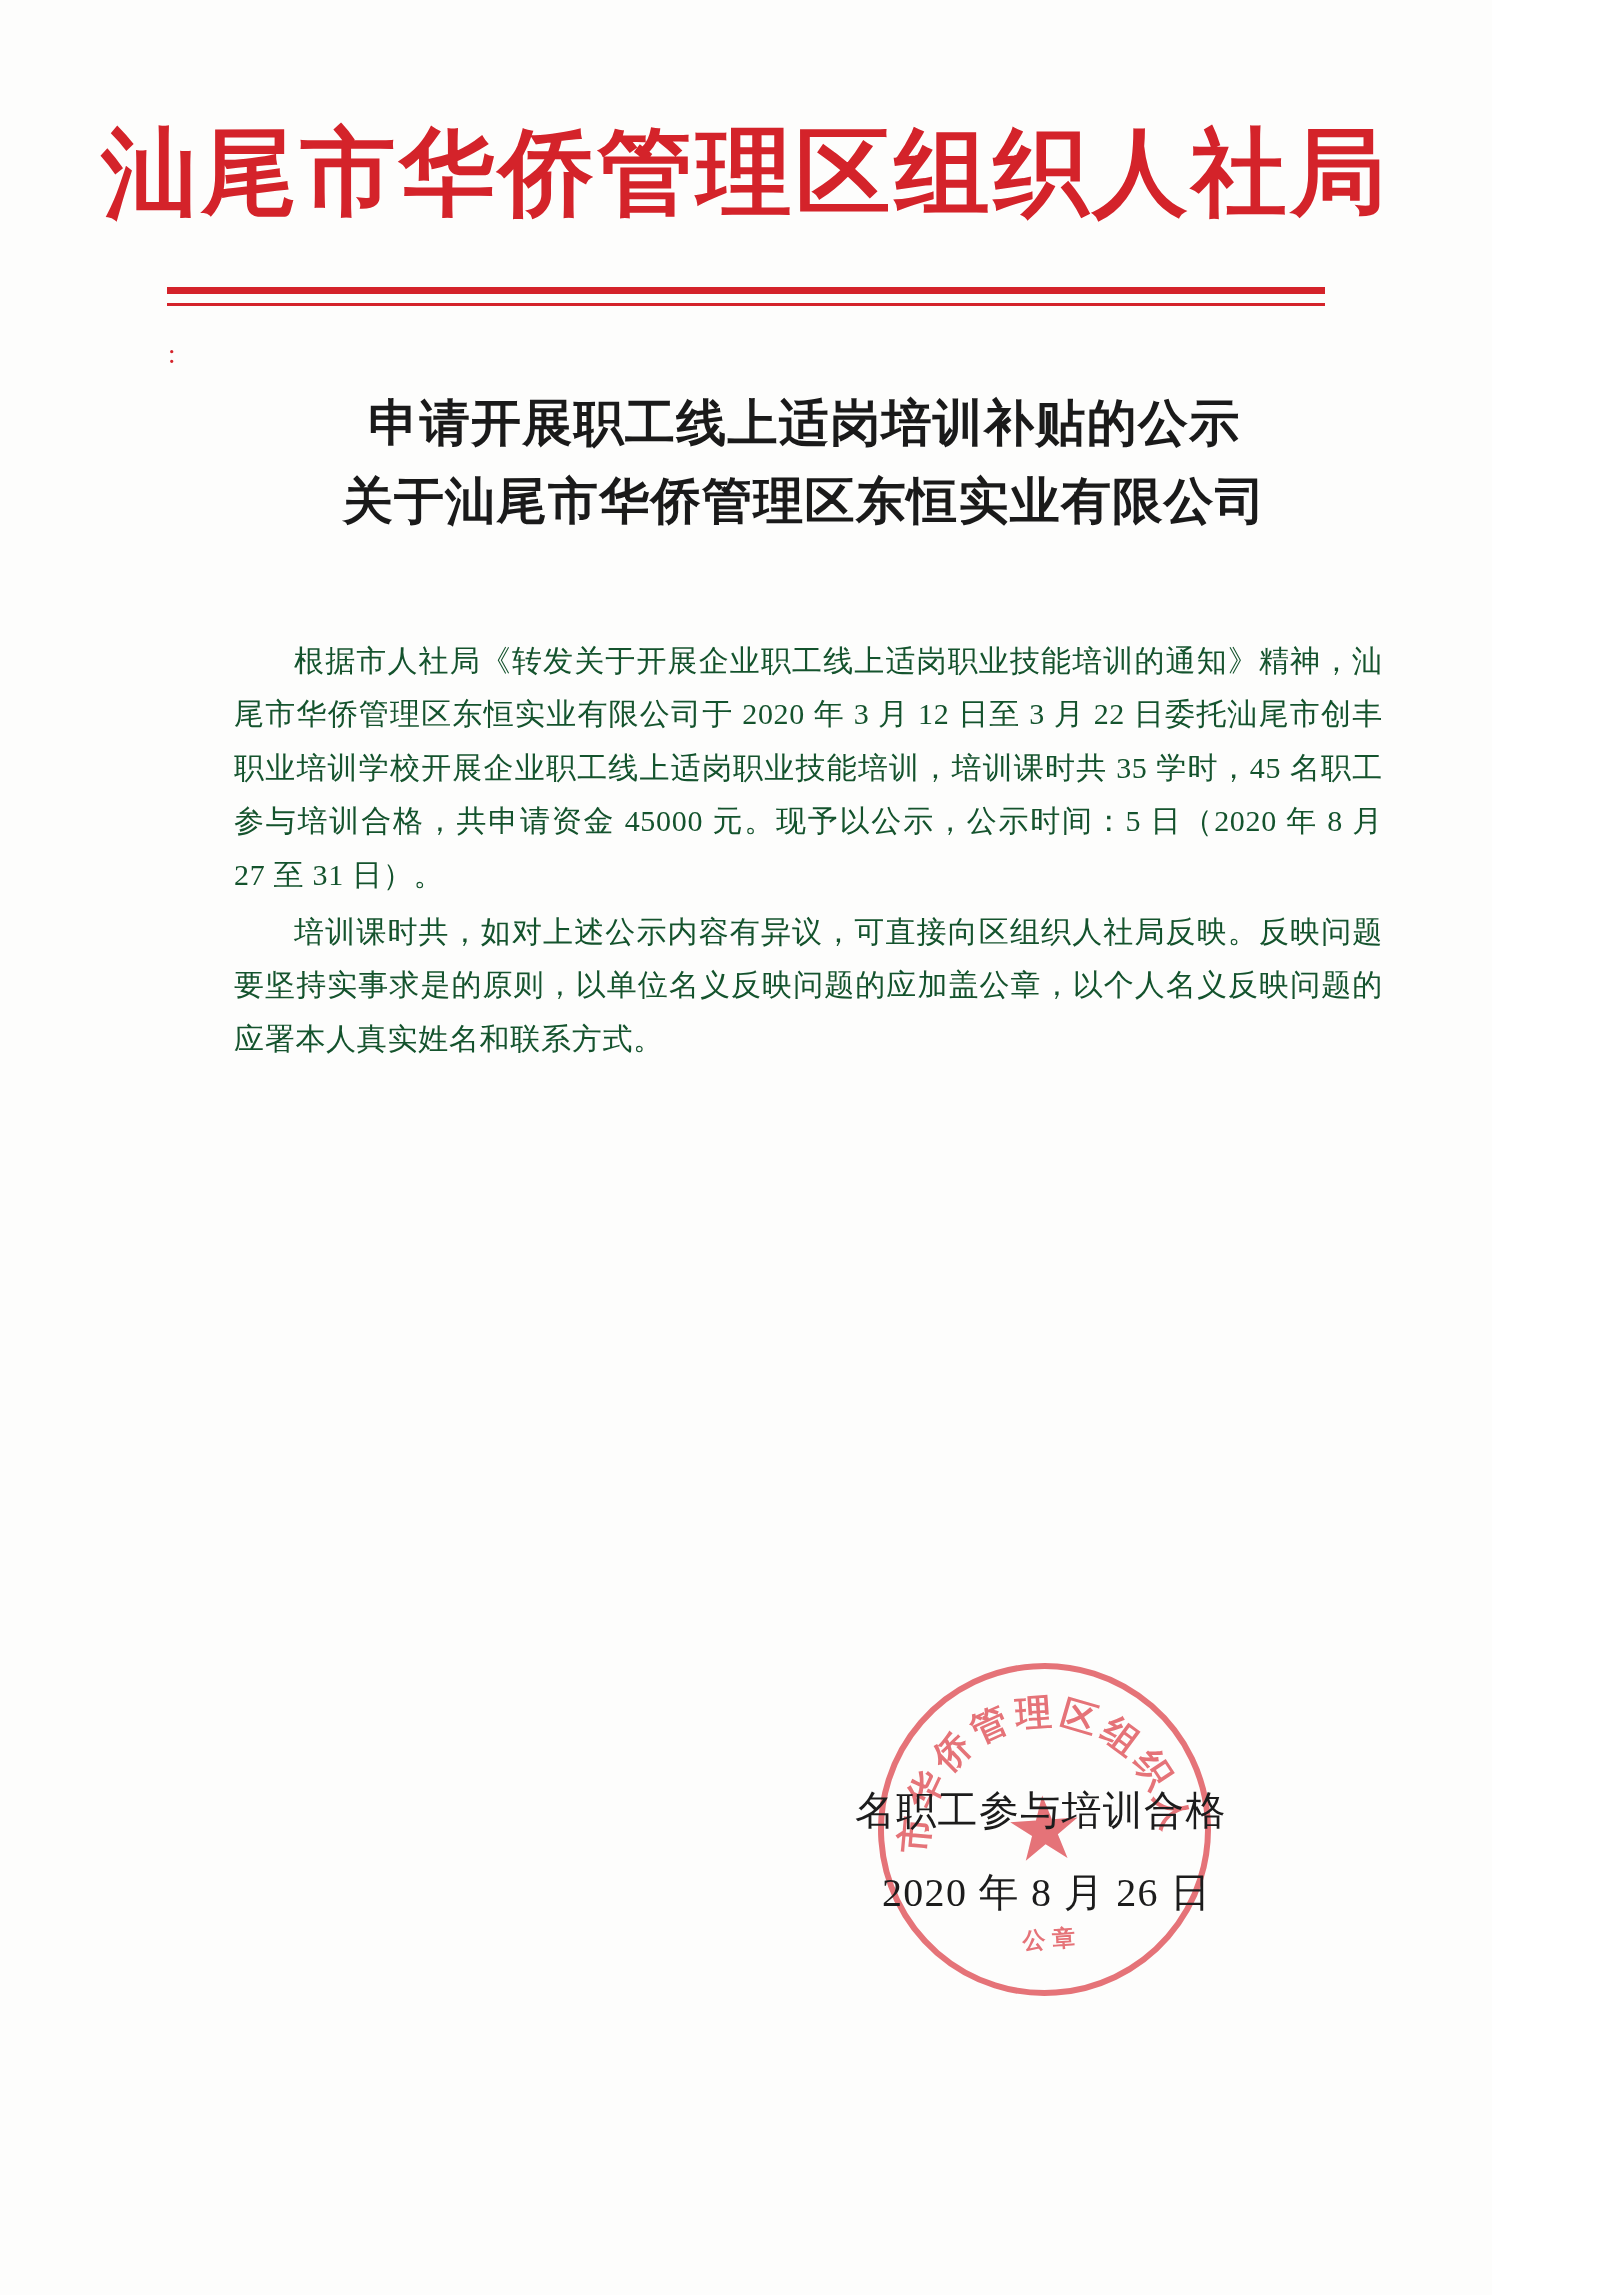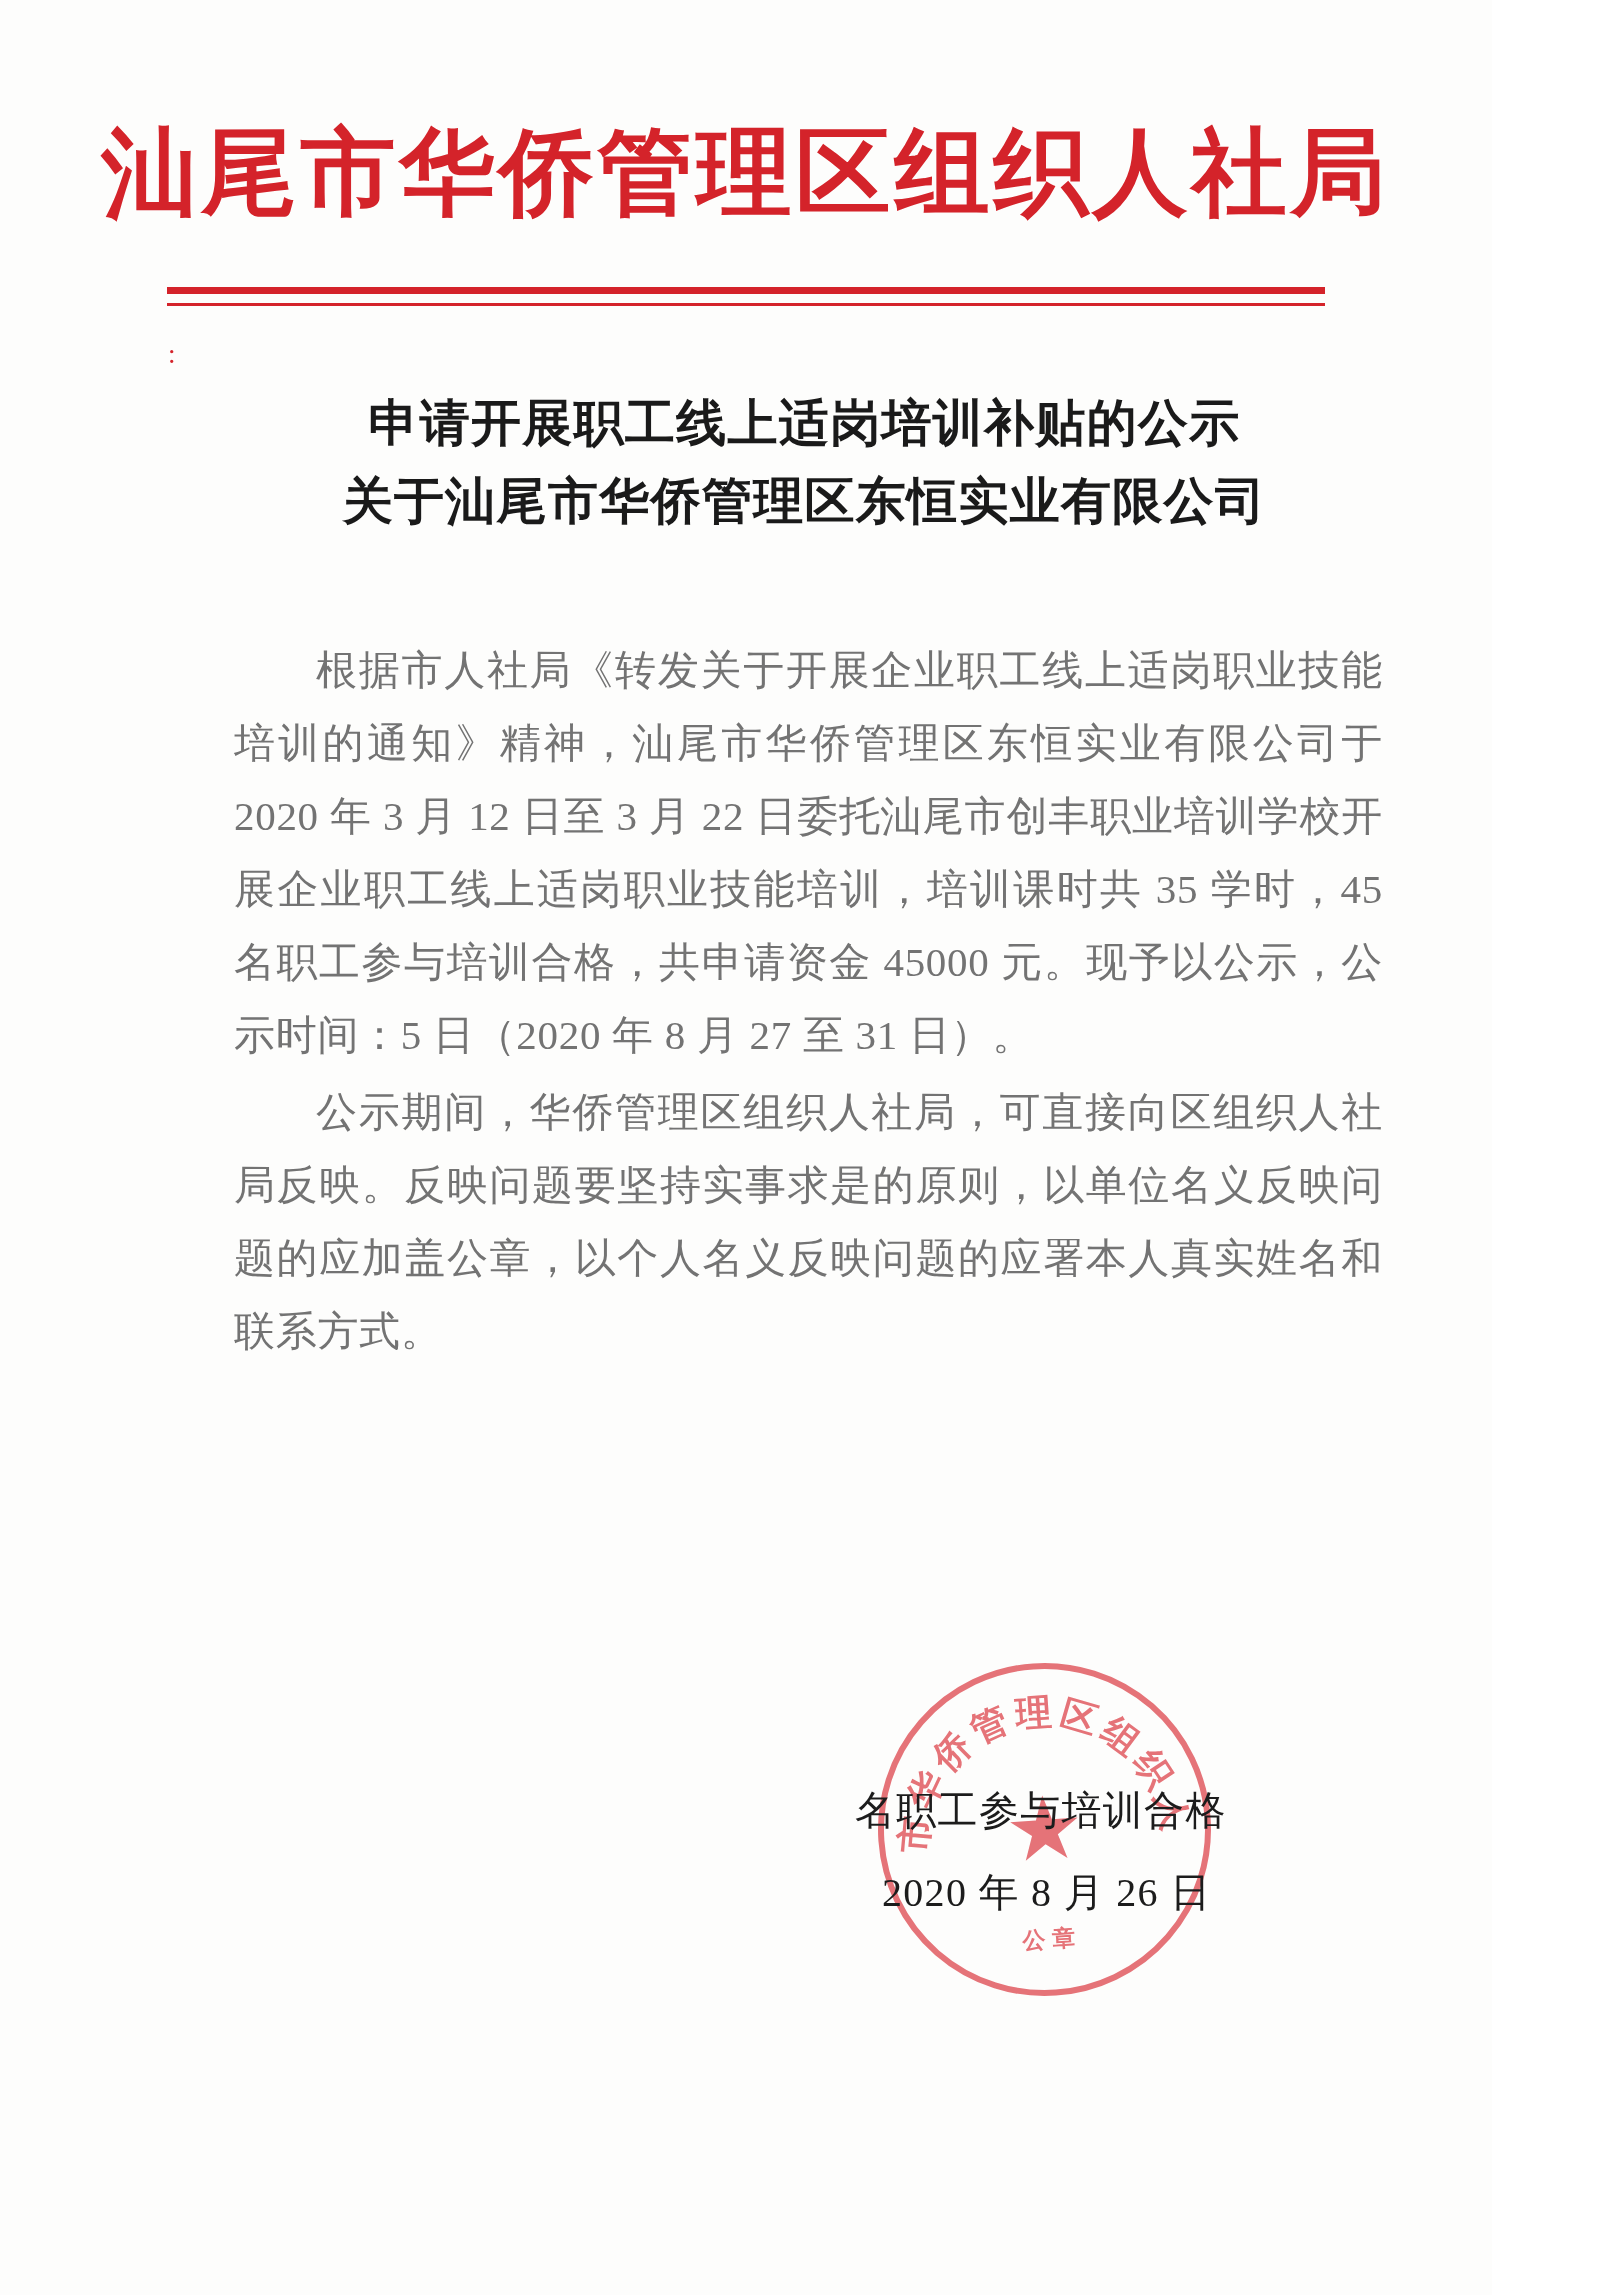--- a/index.html
+++ b/index.html
@@ -74,23 +74,23 @@
     letter-spacing: 1.3px;
   }
   
   .body-wrap {
     position: absolute;
     top: 634px;
     left: 234px;
     width: 1149px;
   }
   .para {
-    font-size: 41px;
+    font-size: 30px;
     line-height: 1.78;
-    color: #737373;
+    color: #14532d;
     text-align: justify;
     text-justify: inter-ideograph;
     text-indent: 2em;
     margin: 0 0 4px 0;
     letter-spacing: 0.7px;
   }
   .contact-line {
     position: absolute;
     top: 1479px;
     left: 237px;
@@ -187,21 +187,21 @@
 
   <div class="colon-mark">:</div>
 
   <div class="doc-title">
     <div>申请开展职工线上适岗培训补贴的公示</div>
     <div>关于汕尾市华侨管理区东恒实业有限公司</div>
   </div>
 
   <div class="body-wrap">
     <p class="para">根据市人社局《转发关于开展企业职工线上适岗职业技能培训的通知》精神，汕尾市华侨管理区东恒实业有限公司于 2020 年 3 月 12 日至 3 月 22 日委托汕尾市创丰职业培训学校开展企业职工线上适岗职业技能培训，培训课时共 35 学时，45 名职工参与培训合格，共申请资金 45000 元。现予以公示，公示时间：5 日（2020 年 8 月 27 至 31 日）。</p>
-    <p class="para">公示期间，华侨管理区组织人社局，可直接向区组织人社局反映。反映问题要坚持实事求是的原则，以单位名义反映问题的应加盖公章，以个人名义反映问题的应署本人真实姓名和联系方式。</p>
+    <p class="para">培训课时共，如对上述公示内容有异议，可直接向区组织人社局反映。反映问题要坚持实事求是的原则，以单位名义反映问题的应加盖公章，以个人名义反映问题的应署本人真实姓名和联系方式。</p>
   </div>
 
 
   <div class="seal">
     <div class="seal-inner">
       <svg class="seal-arc" viewBox="0 0 460 460">
         <defs>
           <path id="arcpath" d="M 60,250 A 170,170 0 1 1 400,250"></path>
         </defs>
         <text>

